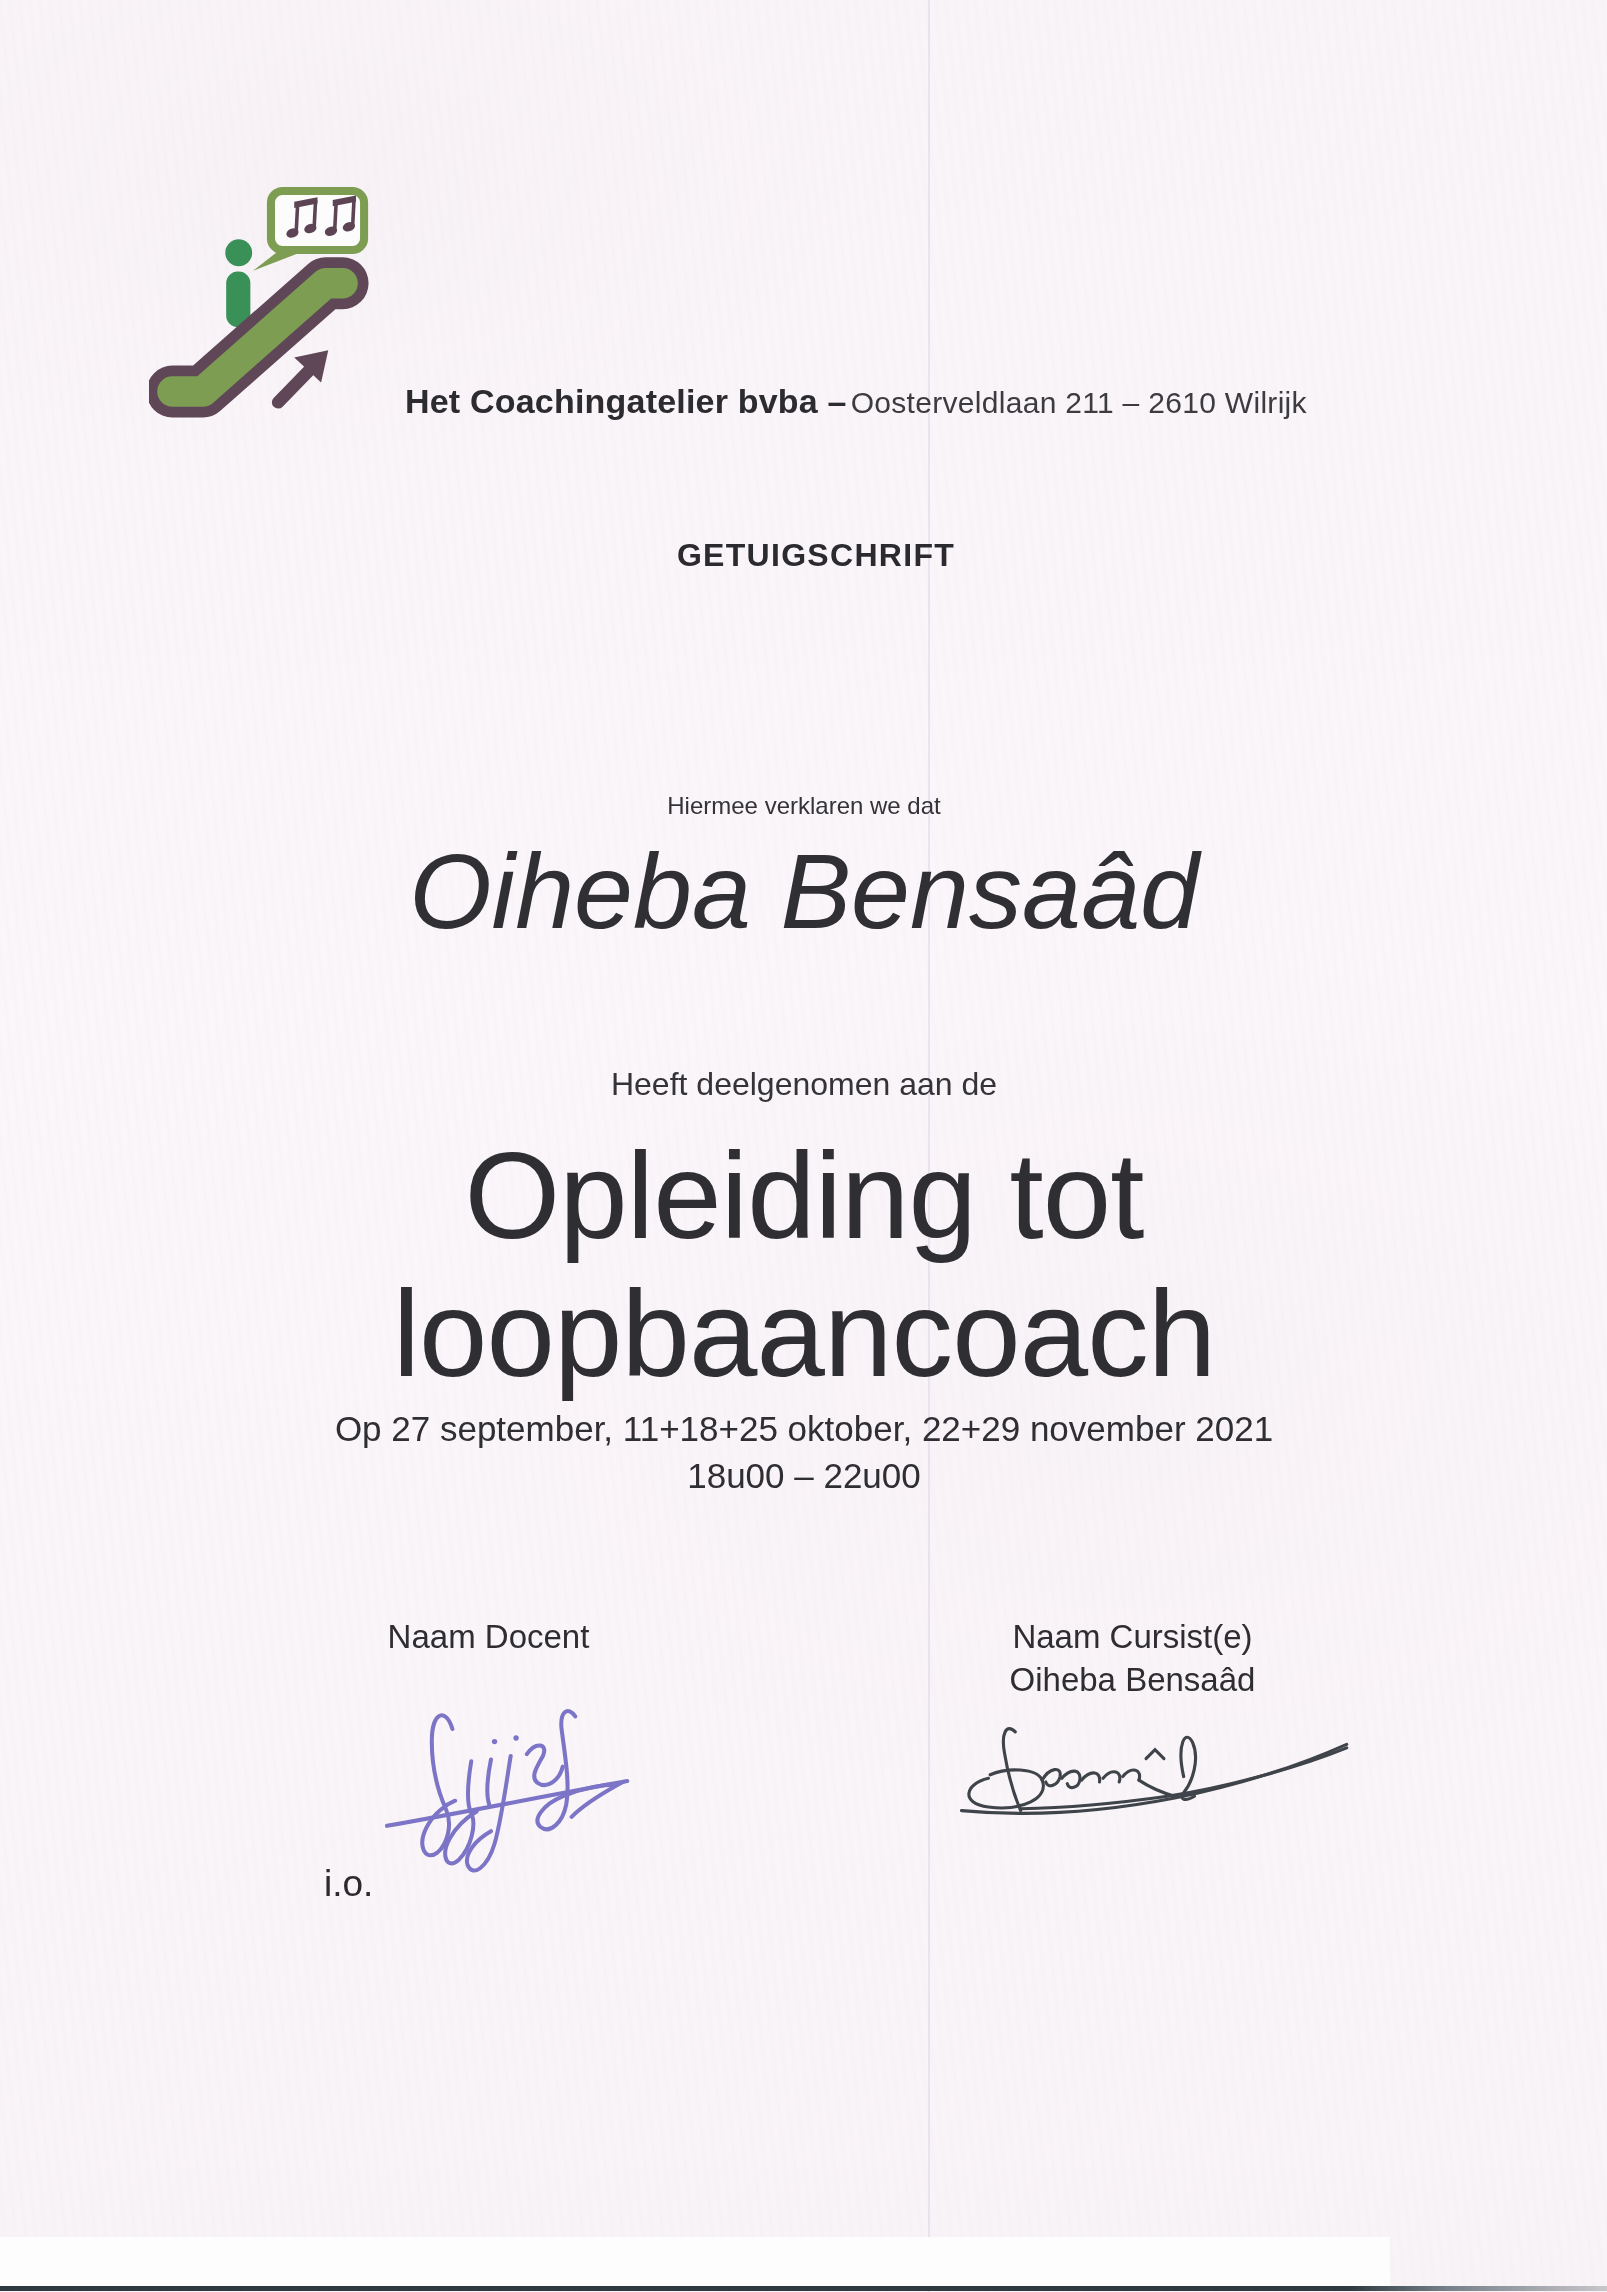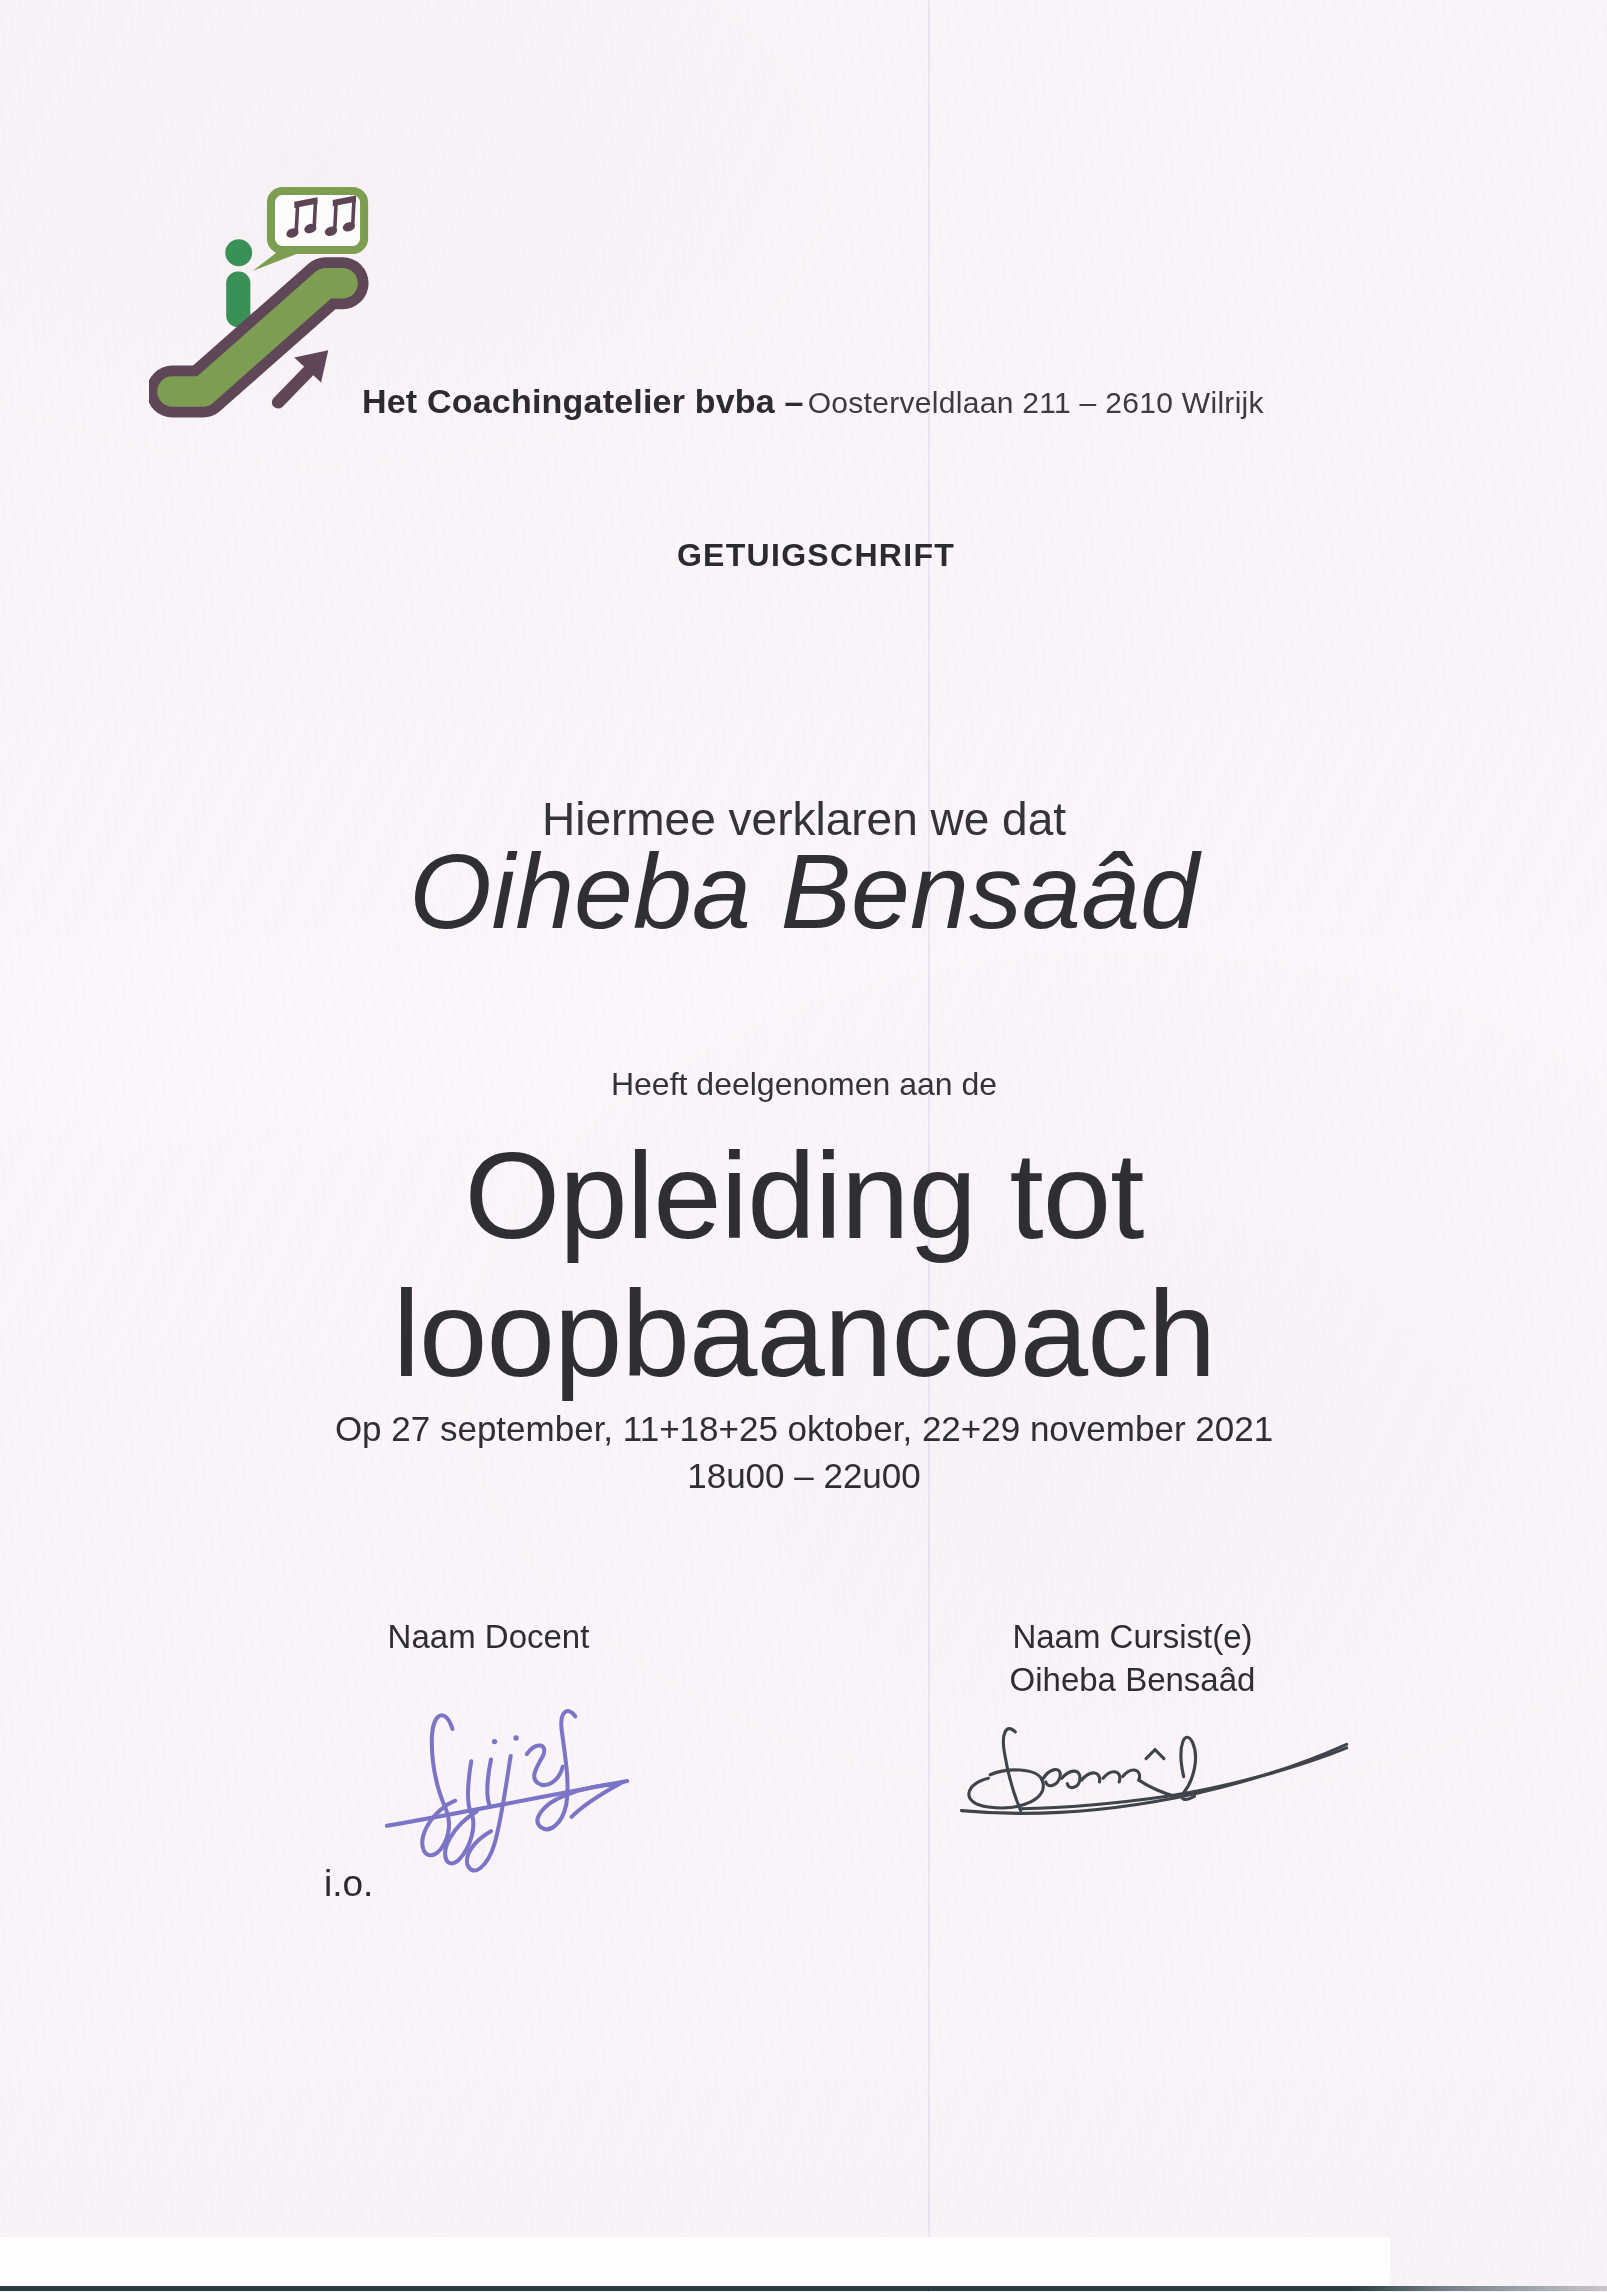--- a/index.html
+++ b/index.html
@@ -20,26 +20,26 @@
   }
   .soft{position:absolute;inset:0;filter:blur(0.3px);}
   .fold-line{
     position:absolute;top:0;left:928px;width:1.8px;height:2293px;
     opacity:0.55;
   }
   .abs{position:absolute;}
   .center-line{position:absolute;left:0;width:1608px;text-align:center;white-space:nowrap;}
 
   .company-line{top:382px;left:362px;white-space:nowrap;}
-  .company-bold{font-weight:bold;font-size:34px;letter-spacing:0.2px;color:#2c2c30;}
+  .company-bold{font-weight:bold;font-size:34px;letter-spacing:0.2px;color:#2c2c30;margin-left:43px;}
   .company-address{font-size:30px;color:#3b3b40;letter-spacing:0.3px;}
 
   .title{top:537px;font-weight:bold;font-size:32px;letter-spacing:1.3px;color:#2b2b2f;padding-left:12px;}
 
-  .declaration{top:792px;font-size:46px;color:#333338;}
+  .declaration{top:792px;font-size:24px;color:#333338;}
   .participant{top:831px;font-size:106px;font-style:italic;color:#303034;letter-spacing:0px;}
   .participation{top:1066px;font-size:32px;color:#333338;}
   .course{top:1127px;font-size:123px;color:#2f2f33;line-height:1.12;letter-spacing:-0.9px;}
   .dates{top:1406px;font-size:35px;color:#2f2f33;line-height:1.33;}
 
   .sig-col{position:absolute;width:385px;text-align:center;font-size:33px;line-height:1.3;color:#2e2e32;}
   .sig-col-left{left:296px;top:1616px;}
   .sig-col-right{left:940px;top:1616px;}
 
   .io-note{left:324px;top:1863px;font-size:37px;color:#2b2b2f;}

